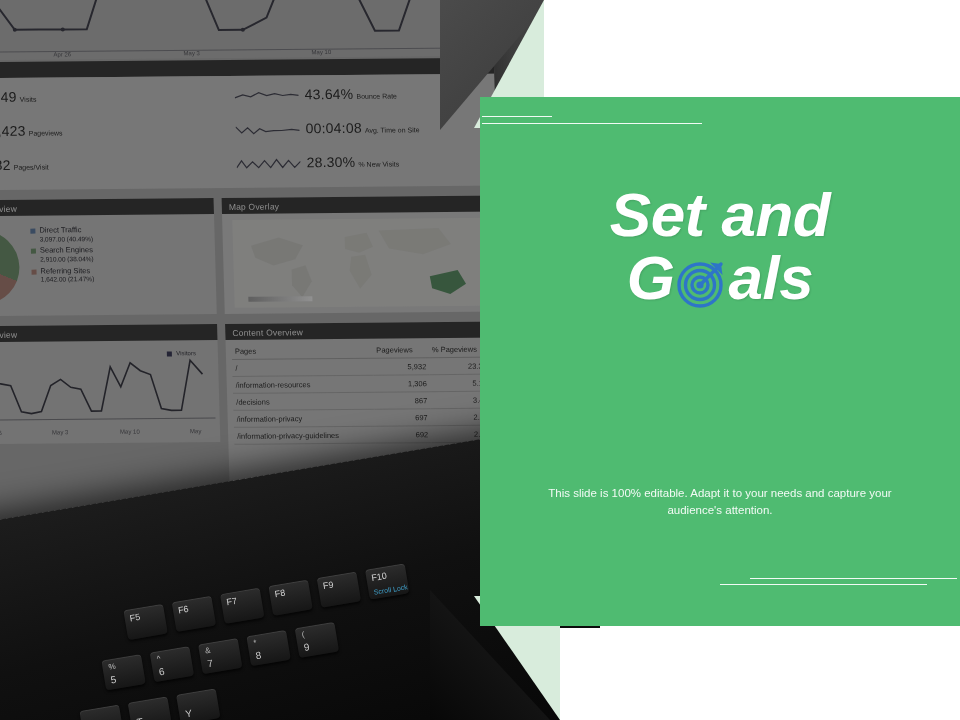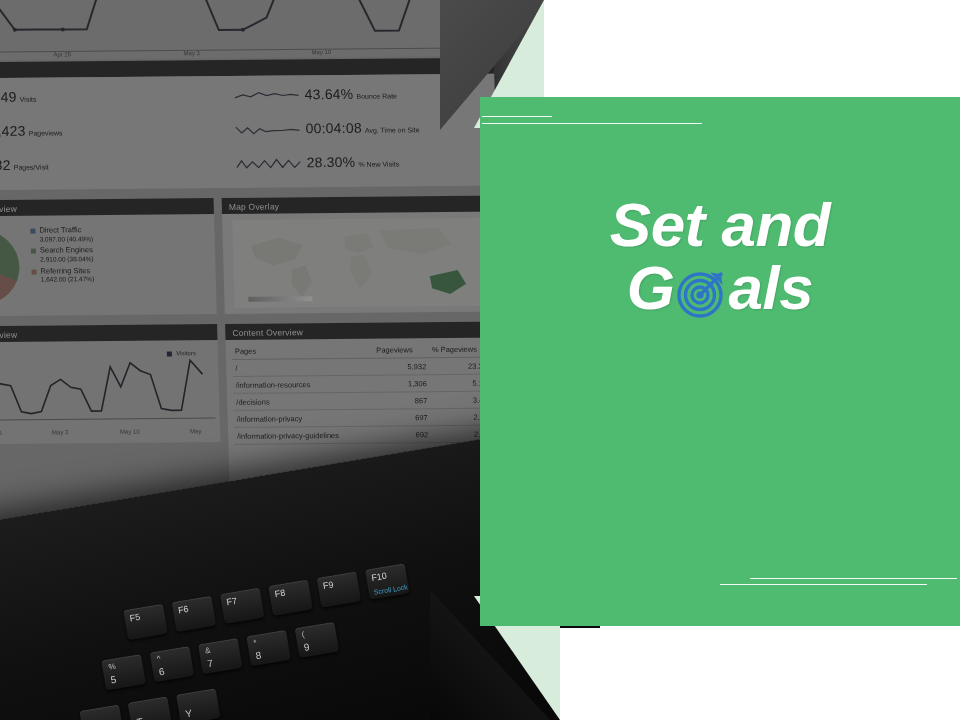--- a/index.html
+++ b/index.html
@@ -308,21 +308,21 @@
     background: rgba(255,255,255,.92);
     height: 1px;
   }
   .rule-a { left: 2px;  top: 19px;  width: 70px; }
   .rule-b { left: 2px;  top: 26px;  width: 220px; }
   .rule-c { left: 270px; top: 481px; width: 207px; }
   .rule-d { left: 240px; top: 487px; width: 207px; }
 
   .title {
     position: absolute;
-    left: 0; top: 96px;
+    left: 0; top: 86px;
     width: 480px;
     text-align: center;
     color: #ffffff;
     font-family: "Liberation Sans", sans-serif;
     font-weight: bold;
     font-style: italic;
     font-size: 62px;
     line-height: 1.02;
     letter-spacing: -0.5px;
     text-shadow: 1px 1px 2px rgba(0,0,0,.12);
@@ -591,18 +591,19 @@
             <circle cx="24" cy="28" r="8" fill="none" stroke="#2E75C8" stroke-width="3.4"></circle>
             <circle cx="24" cy="28" r="3.6" fill="#2E75C8"></circle>
             <line x1="24" y1="28" x2="45" y2="7" stroke="#2E75C8" stroke-width="3.4" stroke-linecap="round"></line>
             <path d="M45 7 L46.5 18 L34 5.5 Z" fill="#2E75C8"></path>
           </svg>
         </span>
         <span>als</span>
       </span>
     </div>
 
+    <div class="subtitle">This slide is 100% editable. Adapt it to your needs and capture your audience's attention.</div>
 
     <div class="rule rule-c"></div>
     <div class="rule rule-d"></div>
   </div>
 
 </div>
 
 </body></html>

